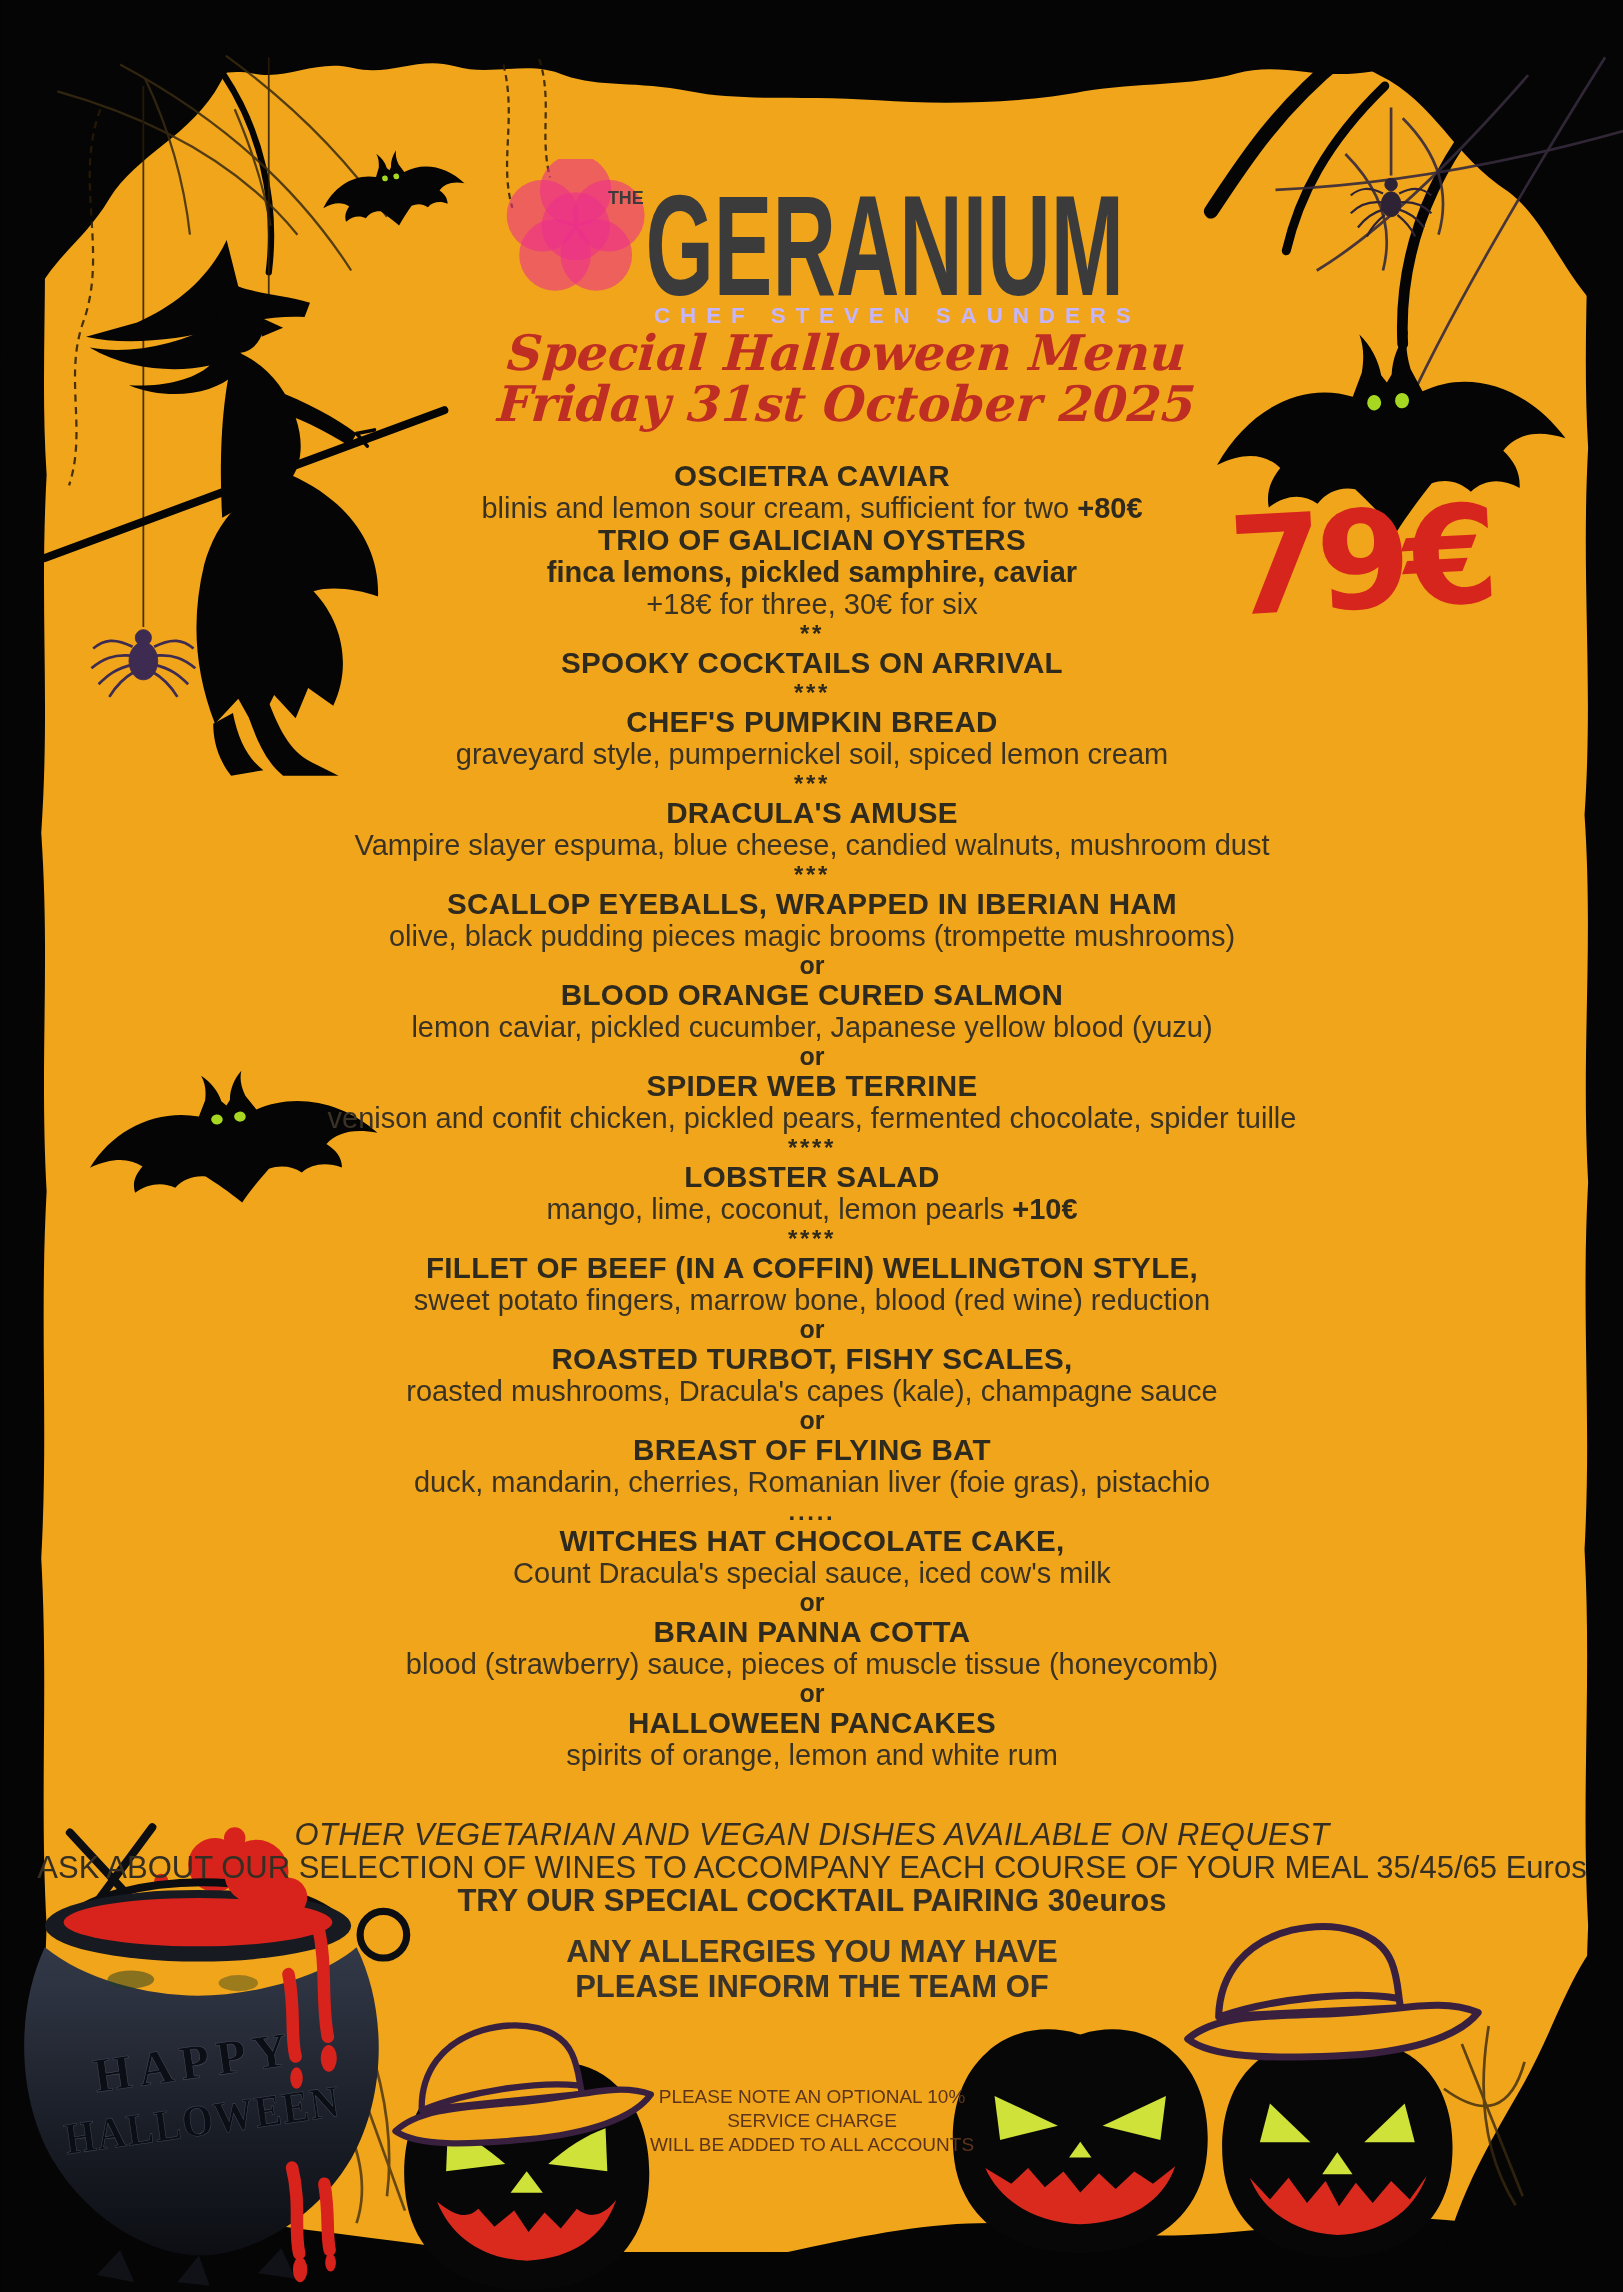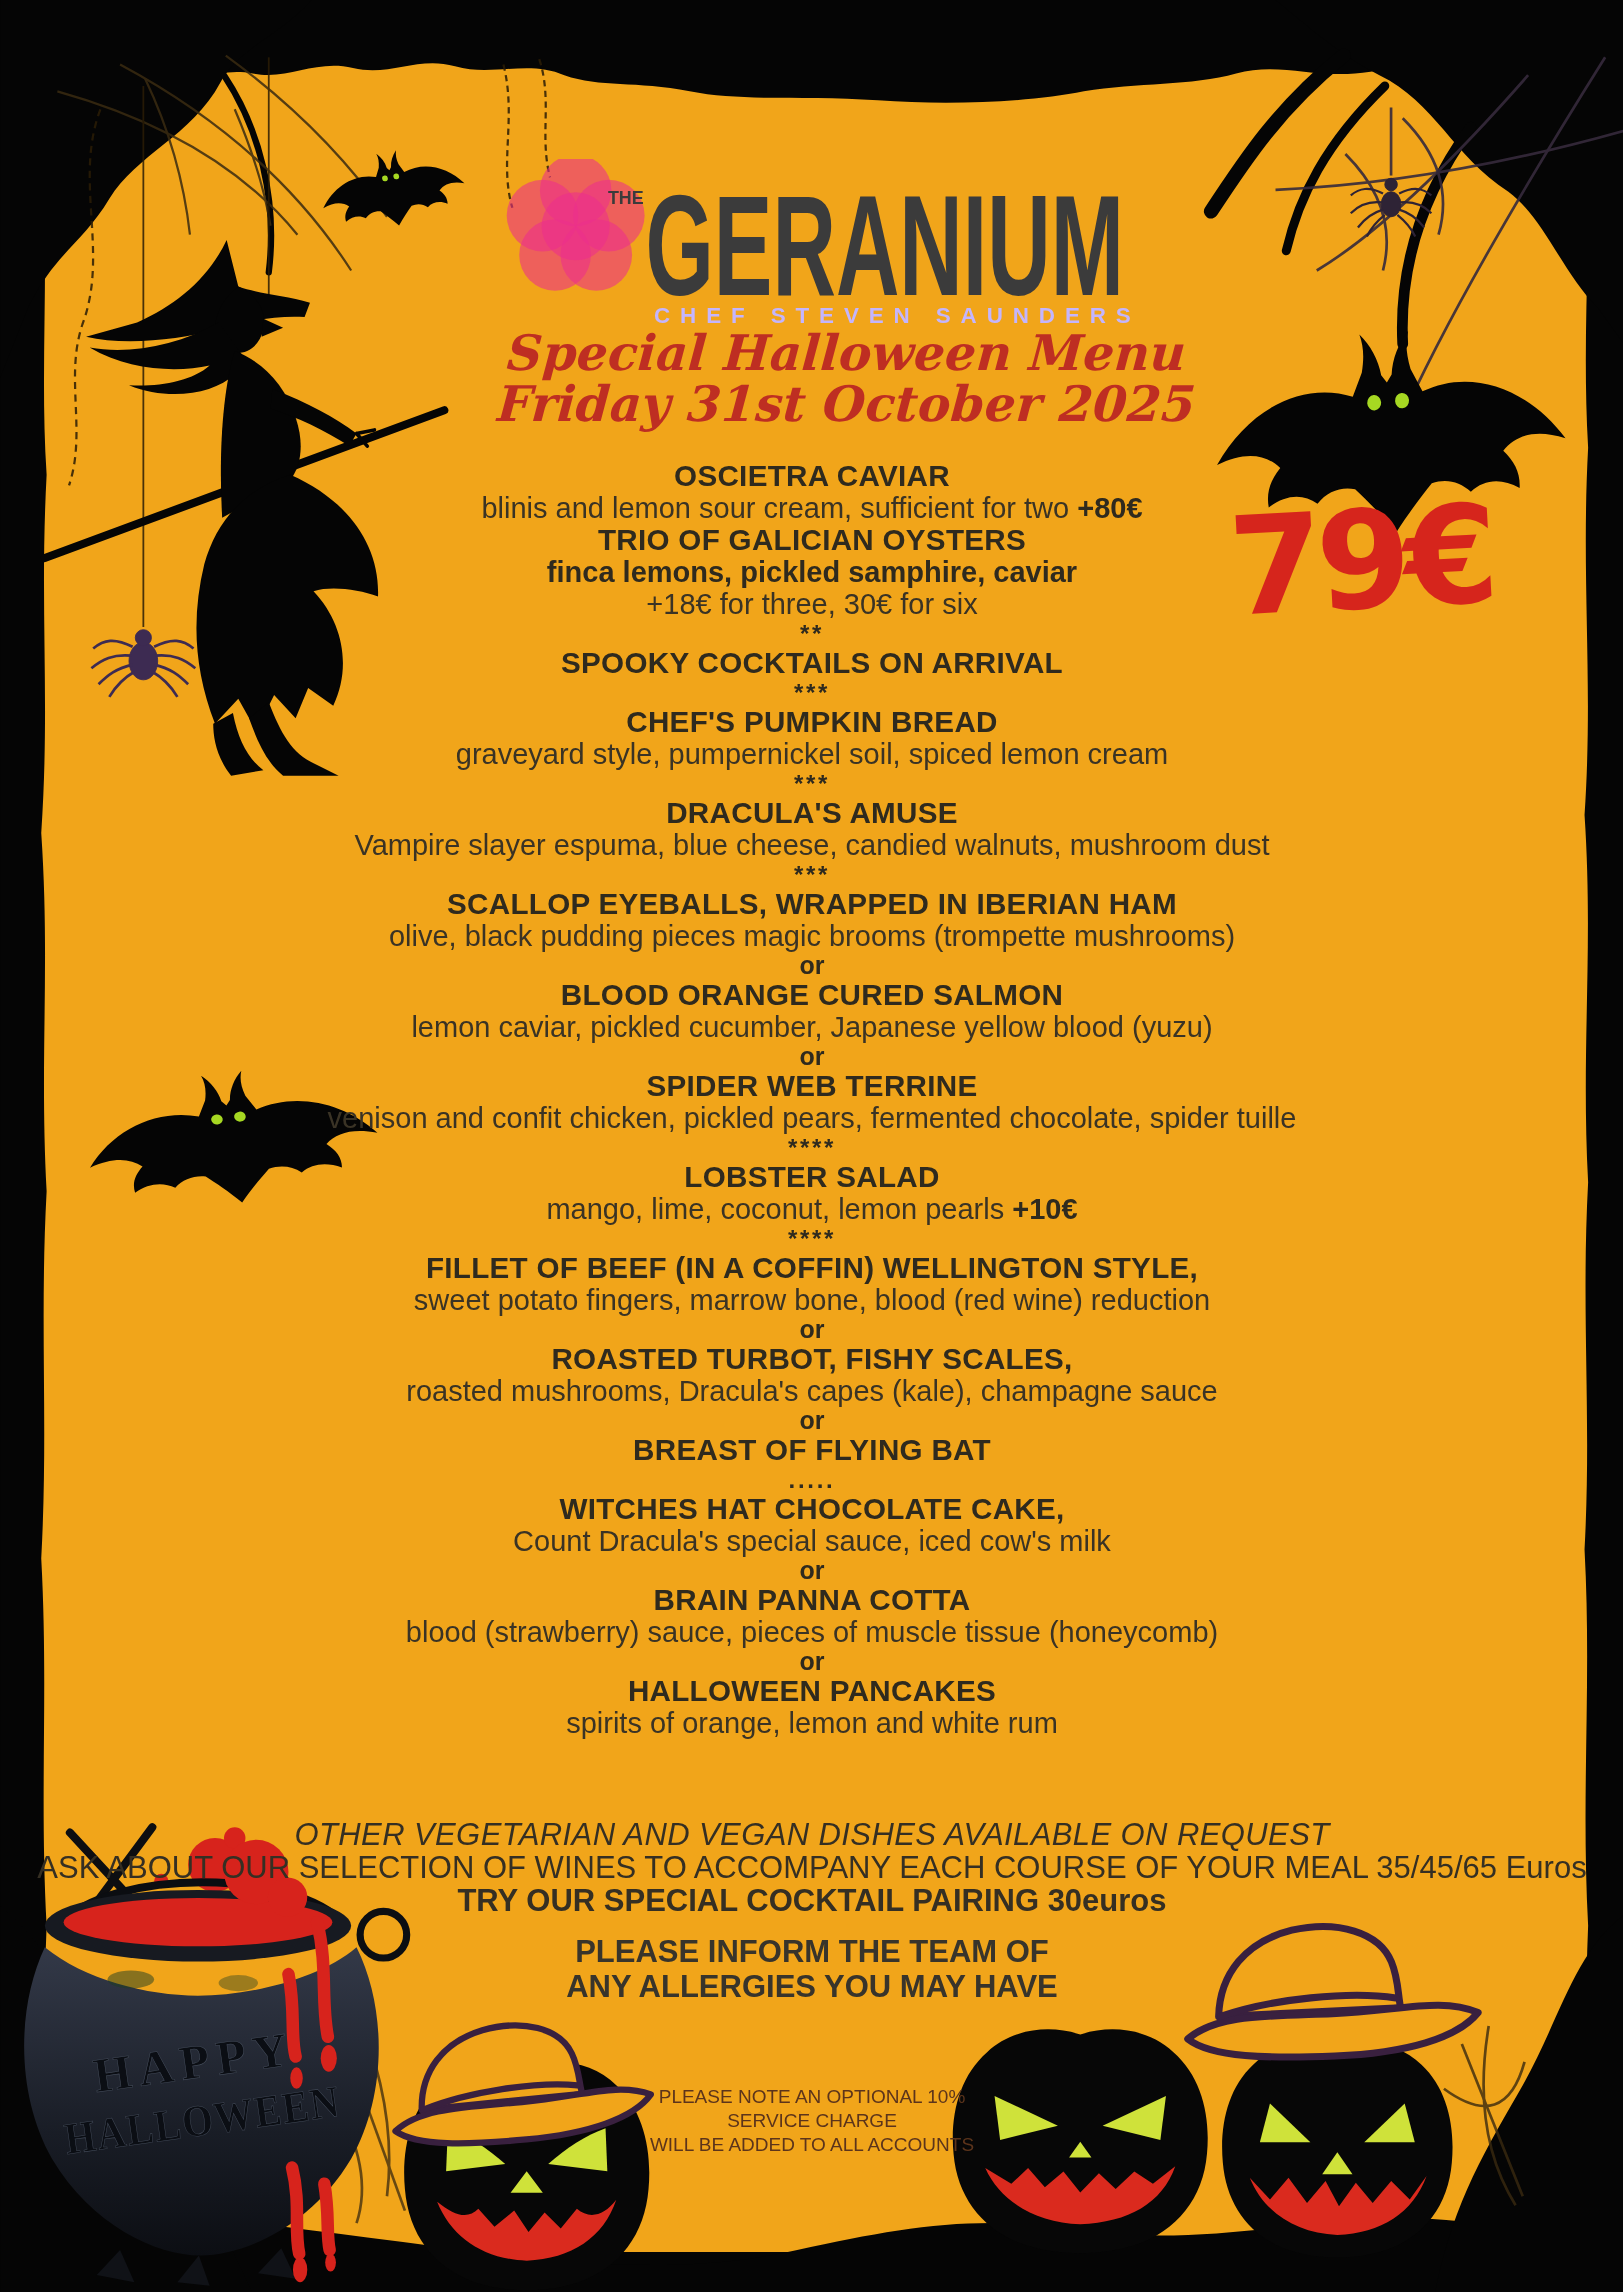--- a/index.html
+++ b/index.html
@@ -279,40 +279,41 @@
       <div class="m-h">LOBSTER SALAD</div>
       <div class="m-d">mango, lime, coconut, lemon pearls <b>+10€</b></div>
       <div class="m-s">****</div>
       <div class="m-h">FILLET OF BEEF (IN A COFFIN) WELLINGTON STYLE,</div>
       <div class="m-d">sweet potato fingers, marrow bone, blood (red wine) reduction</div>
       <div class="m-or">or</div>
       <div class="m-h">ROASTED TURBOT, FISHY SCALES,</div>
       <div class="m-d">roasted mushrooms, Dracula's capes (kale), champagne sauce</div>
       <div class="m-or">or</div>
       <div class="m-h">BREAST OF FLYING BAT</div>
+      <div class="m-d">duck, mandarin, cherries, Romanian liver (foie gras), pistachio</div>
       <div class="m-s">.....</div>
       <div class="m-h">WITCHES HAT CHOCOLATE CAKE,</div>
       <div class="m-d">Count Dracula's special sauce, iced cow's milk</div>
       <div class="m-or">or</div>
       <div class="m-h">BRAIN PANNA COTTA</div>
       <div class="m-d">blood (strawberry) sauce, pieces of muscle tissue (honeycomb)</div>
       <div class="m-or">or</div>
       <div class="m-h">HALLOWEEN PANCAKES</div>
       <div class="m-d">spirits of orange, lemon and white rum</div>
     </div>
 
   <div class="txt notes">
     <div class="n-italic">OTHER VEGETARIAN AND VEGAN DISHES AVAILABLE ON REQUEST</div>
     <div>ASK ABOUT OUR SELECTION OF WINES TO ACCOMPANY EACH COURSE OF YOUR MEAL 35/45/65 Euros</div>
     <div class="n-bold">TRY OUR SPECIAL COCKTAIL PAIRING 30euros</div>
   </div>
 
   <div class="txt allergy">
+    <div>ANY ALLERGIES YOU MAY  HAVE</div>
     <div>PLEASE INFORM THE TEAM OF</div>
-    <div>ANY ALLERGIES YOU MAY  HAVE</div>
   </div>
 
   <div class="txt service">
     <div>PLEASE NOTE AN OPTIONAL 10%</div>
     <div>SERVICE CHARGE</div>
     <div>WILL BE ADDED TO ALL ACCOUNTS</div>
   </div>
 
 </div>
 

